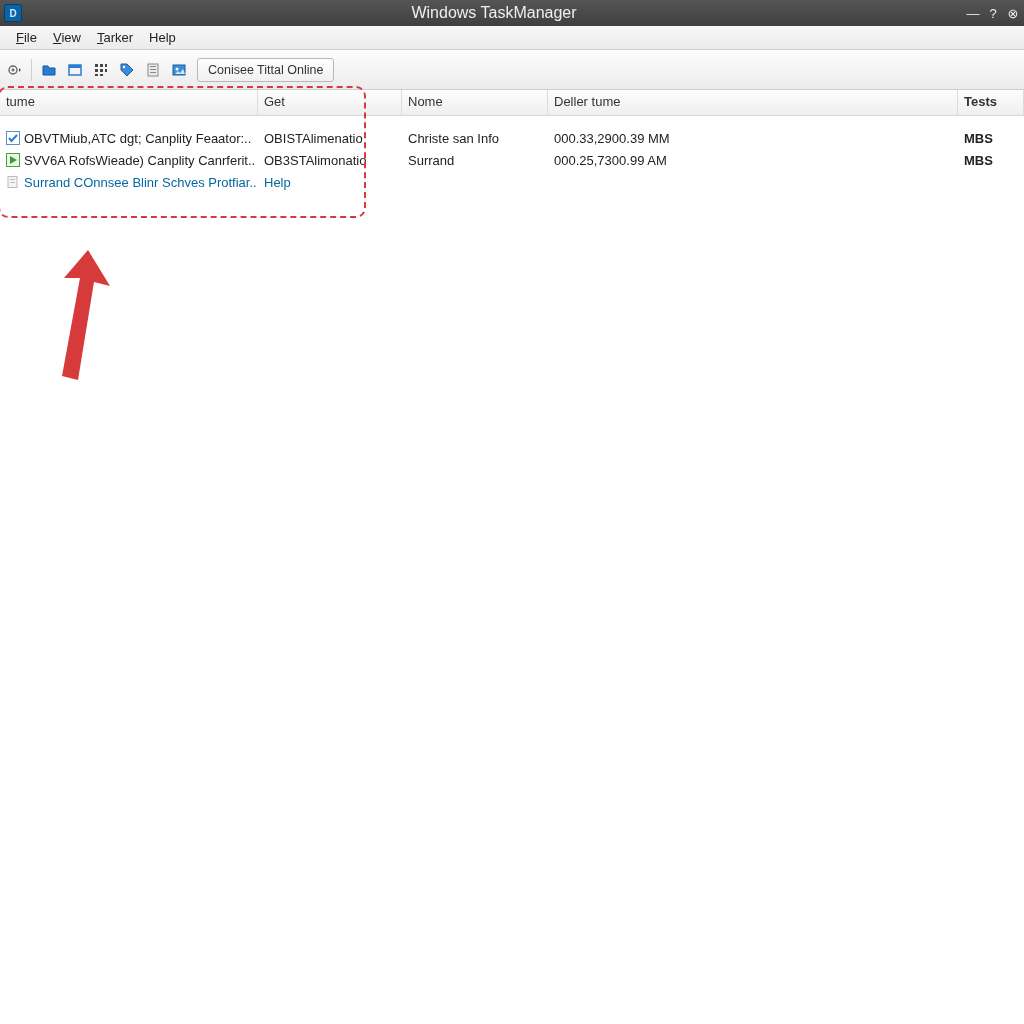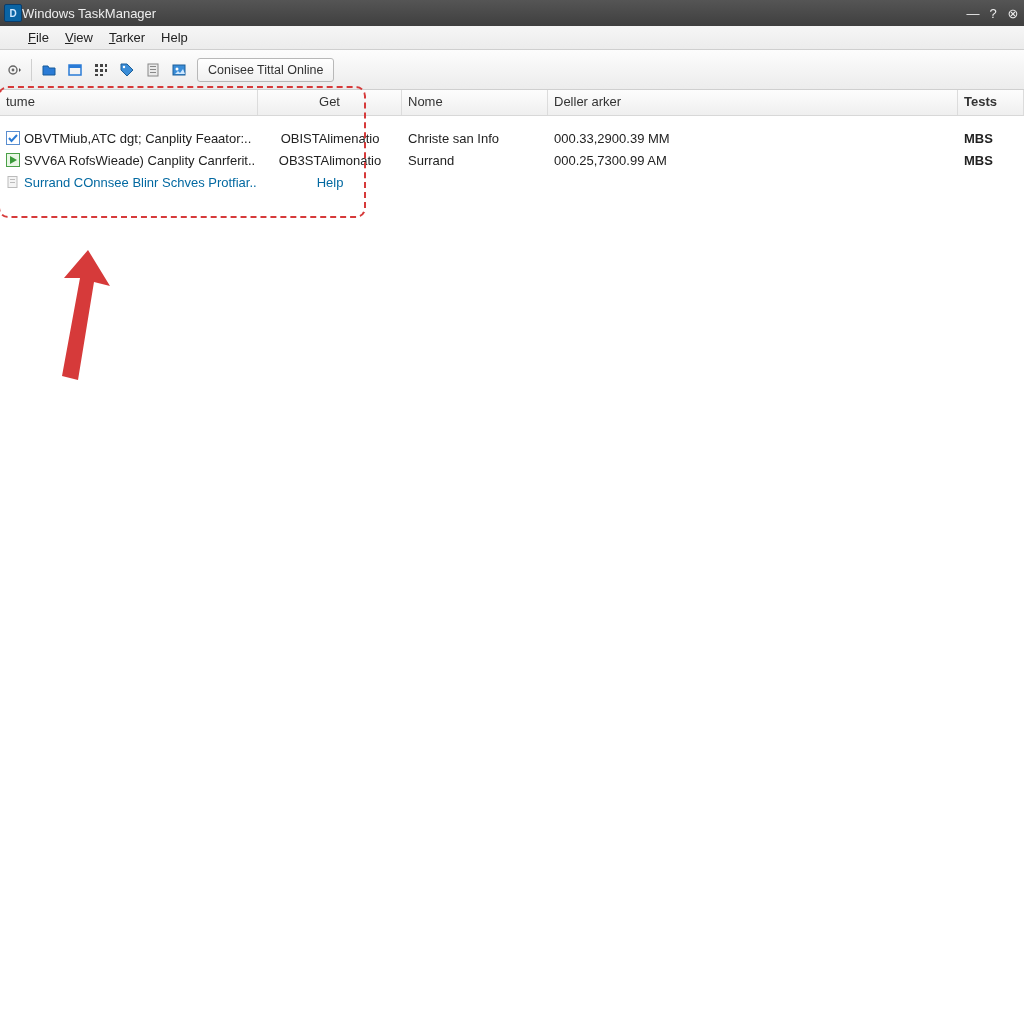--- a/index.html
+++ b/index.html
@@ -1,46 +1,46 @@
 <!DOCTYPE html>
 <html><head>
 <meta charset="utf-8">
 <style>
   * { box-sizing: border-box; margin: 0; padding: 0; }
   html, body { width: 1024px; height: 1024px; font-family: "Segoe UI", Tahoma, sans-serif; font-size: 13px; background: #fff; overflow: hidden; }
   
   
   .titlebar { height: 26px; background: linear-gradient(#555,#3f3f3f); display: flex; align-items: center; color: #eee; padding: 0 4px; }
   .titlebar .app-icon { width: 18px; height: 18px; background: #0a64a4; border: 1px solid #0a3d6b; border-radius: 2px; display: inline-flex; align-items: center; justify-content: center; font-size: 10px; color: #cfe8ff; font-weight: bold; }
-  .titlebar .title { flex: 1; text-align: left; font-size: 13px; }
+  .titlebar .title { flex: 1; text-align: center; font-size: 16px; }
   .titlebar .win-controls { display: flex; gap: 6px; align-items: center; }
   .winbtn { width: 14px; height: 14px; display: inline-flex; align-items: center; justify-content: center; color: #eee; font-size: 13px; cursor: default; }
   
   
-  .menubar { height: 24px; background: linear-gradient(#f6f6f6,#ececec); border-bottom: 1px solid #cfcfcf; display: flex; align-items: center; padding-left: 20px; }
+  .menubar { height: 24px; background: linear-gradient(#f6f6f6,#ececec); border-bottom: 1px solid #cfcfcf; display: flex; align-items: center; padding-left: 8px; }
   .menubar .menu-item { padding: 2px 8px; color: #222; cursor: default; }
   .menubar .menu-item .ul { text-decoration: underline; }
   
   
   .toolbar { height: 40px; background: linear-gradient(#fdfdfd,#ececec); border-bottom: 1px solid #cfcfcf; display: flex; align-items: center; padding-left: 2px; gap: 2px; position: relative; }
   .tbtn { width: 24px; height: 24px; border: 1px solid transparent; border-radius: 3px; display: inline-flex; align-items: center; justify-content: center; font-size: 13px; color: #335; cursor: default; }
   .tbtn svg { width: 16px; height: 16px; }
   .tab-label { height: 24px; border: 1px solid #b8b8b8; border-radius: 3px; background: linear-gradient(#fff,#f0f0f0); padding: 2px 10px; margin-left: 4px; color: #333; font-size: 12.5px; display: inline-flex; align-items: center; }
   
   
   .highlight { position: absolute; top: -4px; left: -2px; width: 368px; height: 132px; border: 2px dashed #d63a3a; border-radius: 10px; pointer-events: none; z-index: 5; }
   .arrow { position: absolute; top: 160px; left: 38px; z-index: 6; pointer-events: none; }
   
   
   .headers { height: 26px; background: linear-gradient(#fdfdfd,#efefef); border-bottom: 1px solid #d8d8d8; display: flex; }
   .hcell { border-right: 1px solid #dcdcdc; padding: 4px 6px; color: #333; font-size: 13px; white-space: nowrap; overflow: hidden; }
   
   
   .c-tume  { width: 258px; }
-  .c-get   { width: 144px; text-align: center; }
+  .c-get   { width: 144px; }
   .c-nome  { width: 146px; }
   .c-deller{ width: 410px; }
   .c-tests { width: 66px; font-weight: bold; }
   
   .rows { }
   .row { height: 22px; display: flex; align-items: center; font-size: 13px; color: #222; }
   .row.dim { color: #0369a1; }
   .cell { padding: 0 6px; white-space: nowrap; overflow: hidden; text-overflow: ellipsis; margin-top: 22px; }
   .cell.first { display: flex; align-items: center; gap: 4px; }
   .rowicon { width: 14px; height: 14px; display: inline-flex; align-items: center; justify-content: center; flex: none; }
@@ -132,21 +132,21 @@
     <defs></defs>
     <g fill="#d63a3a">
       <polygon points="50,0 72,36 56,32 40,130 24,126 42,28 26,28"></polygon>
     </g>
   </svg>
 
   <div class="headers">
     <div class="hcell c-tume">tume</div>
     <div class="hcell c-get">Get</div>
     <div class="hcell c-nome">Nome</div>
-    <div class="hcell c-deller">Deller arker</div>
+    <div class="hcell c-deller">Deller tume</div>
     <div class="hcell c-tests">Tests</div>
   </div>
 
   <div class="rows">
 
     <div class="row">
       <div class="cell first c-tume">
         <span class="rowicon">
           <svg viewBox="0 0 14 14">
               <rect x="0.5" y="0.5" width="13" height="13" fill="#fff" stroke="#5a8ed0"></rect>

